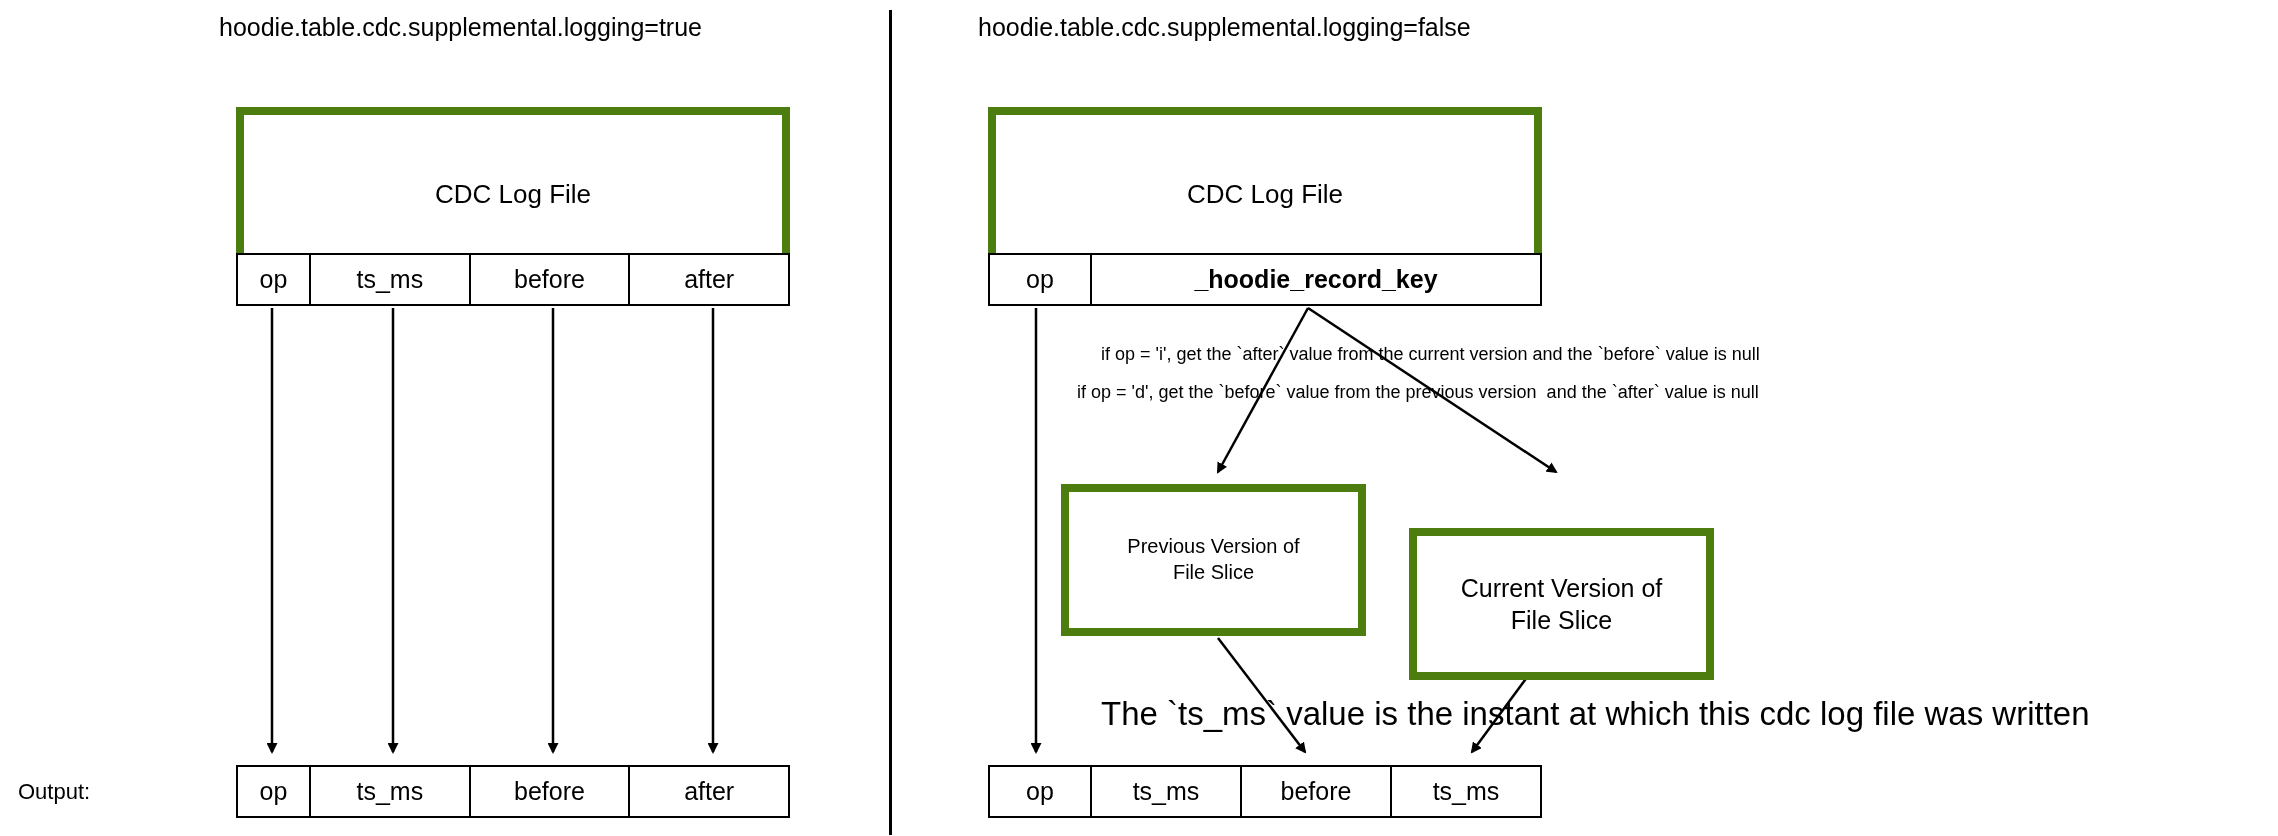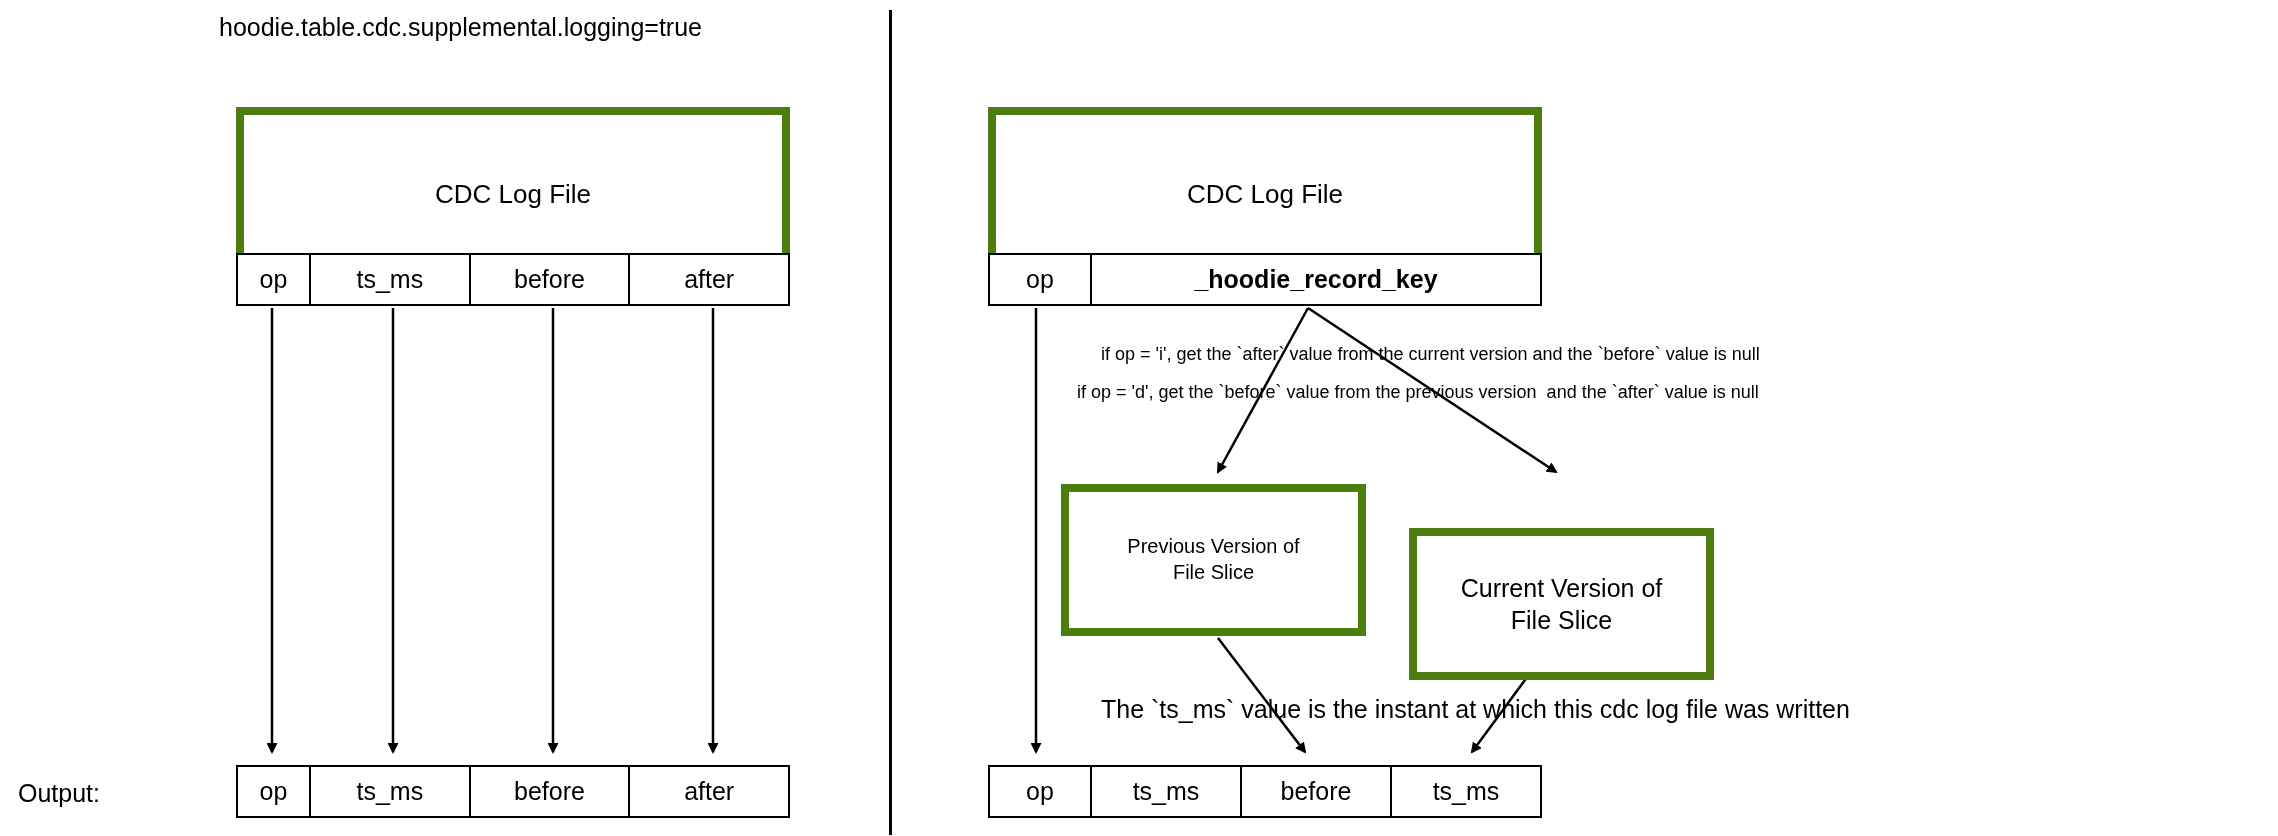--- a/index.html
+++ b/index.html
@@ -106,21 +106,21 @@
     align-items: center;
     justify-content: center;
     font-size: 25px;
   }
   #out-left .cell:last-child { border-right-width: 2px; }
   #out-left .cell.c0 { flex: 0 0 73px; }
 
   #output-label {
     left: 18px;
     top: 779px;
-    font-size: 25px;
+    font-size: 22px;
   }
 
   
   #cdc-box-right {
     left: 988px; top: 107px;
     width: 554px; height: 167px;
     border-bottom-width: 0;
     font-size: 26px;
   }
   #cdc-cols-right {
@@ -157,21 +157,21 @@
   }
 
   
   .rule-line {
     font-size: 18px;
     white-space: pre;
   }
   #rule-1 { left: 1101px; top: 344px; }
   #rule-2 { left: 1077px; top: 382px; }
   #rule-3 { left: 1042px; top: 420px; }
-  #ts-note { left: 1101px; top: 695px; font-size: 25px; }
+  #ts-note { left: 1101px; top: 695px; font-size: 33px; }
 
   
   #out-right {
     position: absolute;
     left: 988px; top: 765px;
     width: 554px; height: 53px;
     display: flex;
   }
   #out-right .cell {
     flex: 1 1 0;
@@ -187,20 +187,21 @@
   #out-right .cell:last-child { border-right-width: 2px; }
   #out-right .cell.c0 { flex: 0 0 102px; }
 </style>
 </head>
 <body>
 
 <div id="stage">
 
   <div class="lbl panel-title" id="title-left">hoodie.table.cdc.supplemental.logging=true</div>
 
+  <div class="lbl panel-title" id="title-right">hoodie.table.cdc.supplemental.logging=false</div>
 
   <div id="divider"></div>
 
   <svg class="layer" viewBox="0 0 2278 836">
     <defs>
       <marker id="arrowhead" markerWidth="11" markerHeight="11" refX="9" refY="5.5" orient="auto" markerUnits="userSpaceOnUse">
         <path d="M0,0 L11,5.5 L0,11 z" fill="#000"></path>
       </marker>
     </defs>
 

